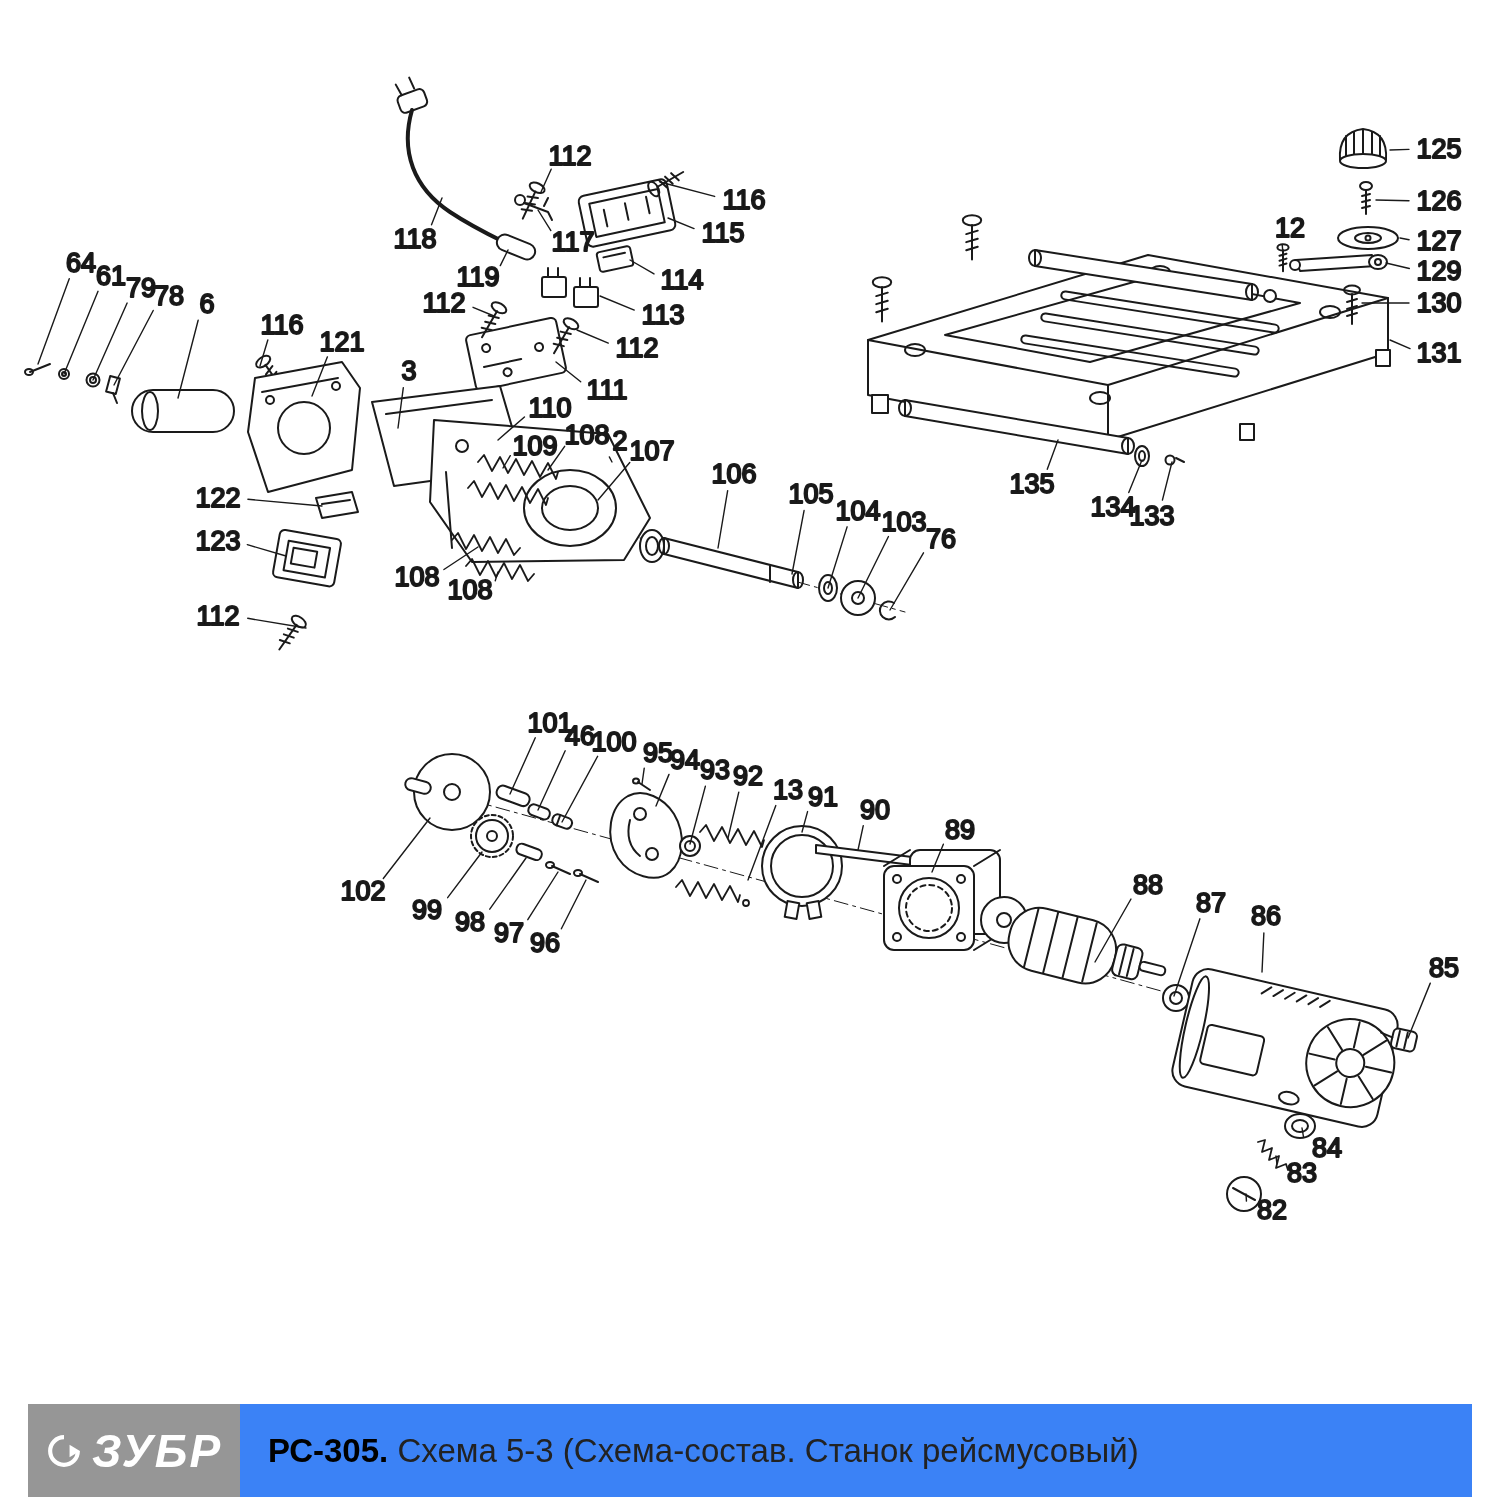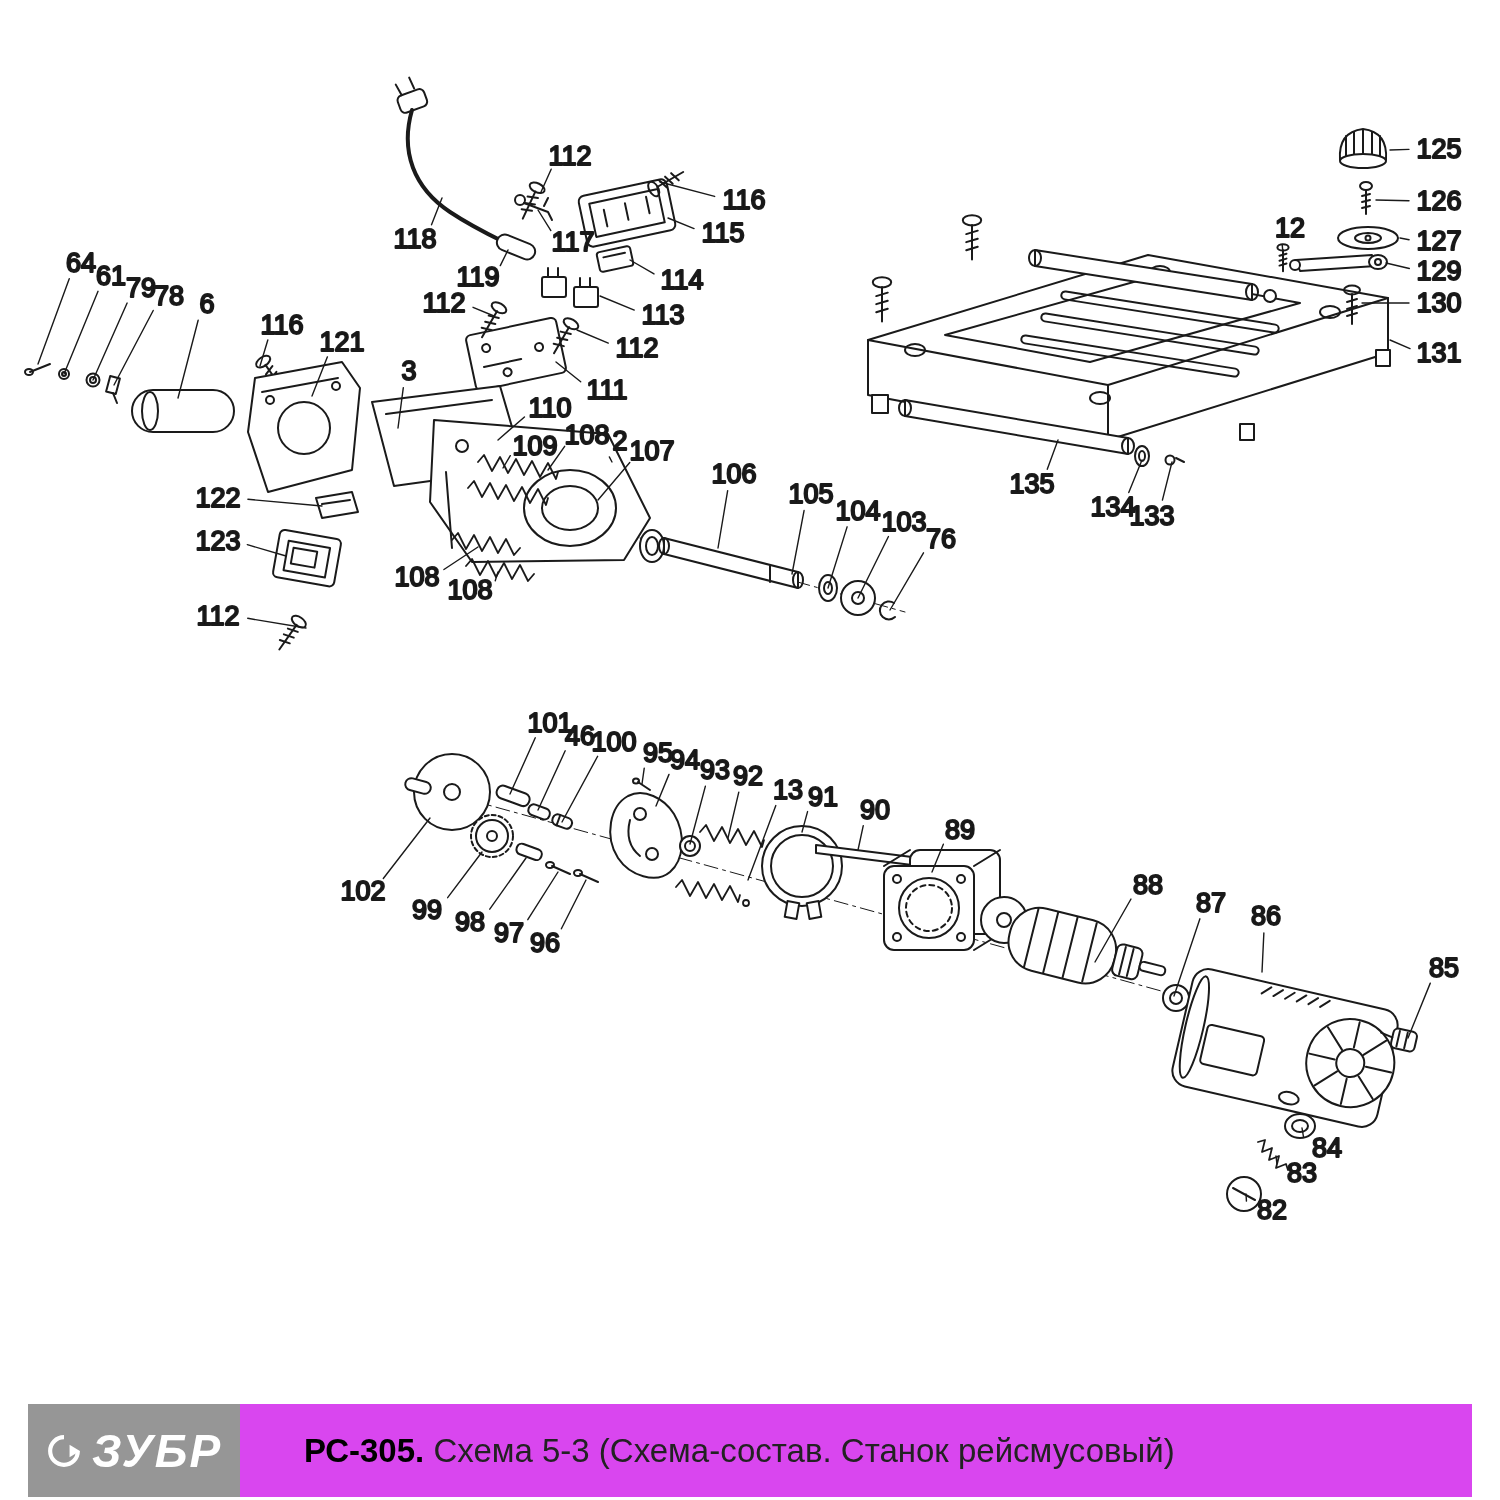--- a/index.html
+++ b/index.html
@@ -5,26 +5,26 @@
   html,body{margin:0;padding:0;background:#fff;}
   body{width:1500px;height:1500px;position:relative;overflow:hidden;
        font-family:"Liberation Sans",sans-serif;}
   .stage{position:absolute;left:0;top:0;width:1500px;height:1404px;}
   svg.diagram{display:block;width:1500px;height:1404px;}
   svg.diagram *{vector-effect:non-scaling-stroke;}
   #labels-layer line{stroke:#1a1a1a;stroke-width:1.4;}
   #labels-layer text{font-family:"Liberation Sans",sans-serif;font-size:27px;
                      fill:#111;text-anchor:middle;font-weight:400;}
   .footer{position:absolute;left:28px;right:28px;top:1404px;height:93px;
-          background:#d946ef;display:flex;align-items:center;gap:20px;}
+          background:#3b82f6;display:flex;align-items:center;}
   .brand-box{height:100%;width:212px;background:#969696;display:flex;
              align-items:center;justify-content:center;gap:10px;flex:0 0 auto;}
   .brand-text{color:#fff;font-weight:800;font-style:italic;font-size:46px;
               letter-spacing:2px;line-height:1;}
-  .footer-title{margin-left:44px;font-size:33px;color:#222;display:flex;
+  .footer-title{margin-left:28px;font-size:33px;color:#222;display:flex;
                 align-items:baseline;white-space:pre;}
   .footer-title .model{font-weight:700;color:#000;}
 </style>
 </head>
 <body>
 
 <div class="stage">
 <svg class="diagram" viewBox="0 0 1500 1404" stroke="#1a1a1a" stroke-width="2" fill="none" stroke-linecap="round" stroke-linejoin="round">
   <defs>
     <g id="screw">

